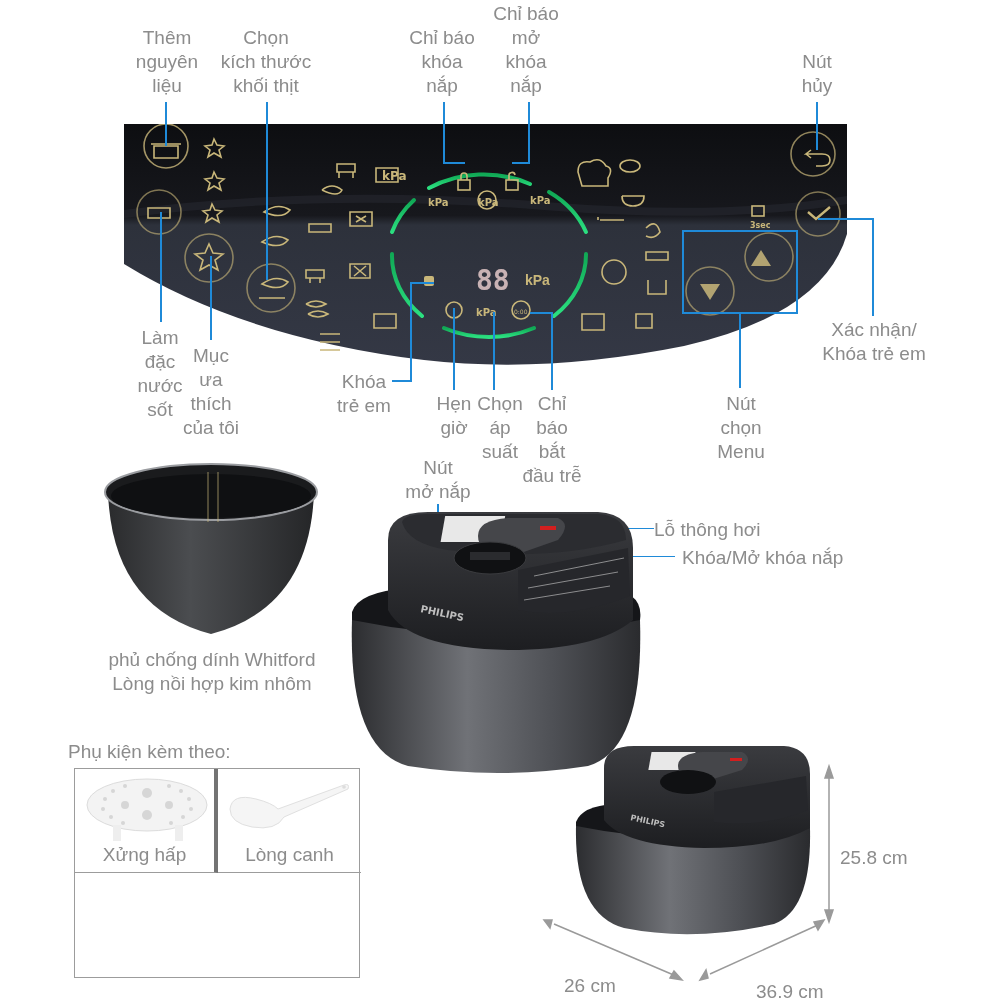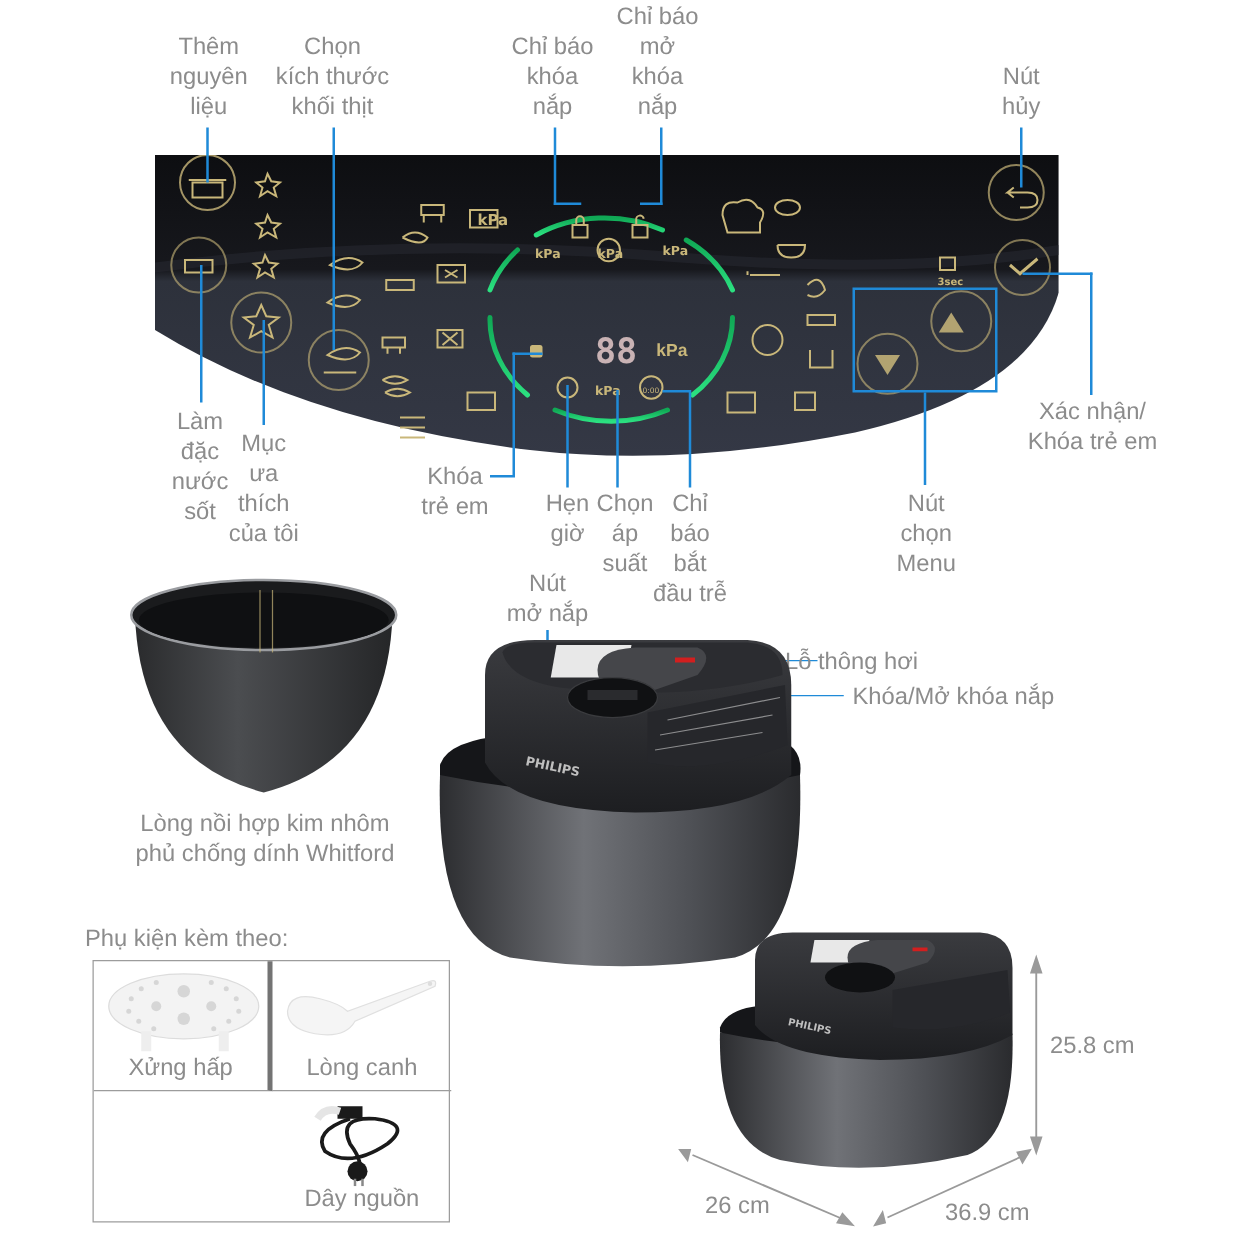--- a/index.html
+++ b/index.html
@@ -6,21 +6,21 @@
   html, body { width: 1000px; height: 1000px; background: #ffffff; overflow: hidden; }
   body { position: relative; font-family: "Liberation Sans", "DejaVu Sans", sans-serif; color: #8a8a8a; }
   .abs { position: absolute; }
   .lbl { position: absolute; font-size: 19px; line-height: 24px; text-align: center; color: #8c8c8c; white-space: nowrap; }
   .lbl-left { text-align: left; }
   .line { position: absolute; background: #1f8ad8; }
   svg { display: block; }
   .acc-grid { position: absolute; left: 74px; top: 768px; width: 286px; height: 210px; border: 1px solid #9c9c9c; }
   .acc-cell { position: absolute; width: 143px; height: 104px; border-right: 4px solid #737373; border-bottom: 1px solid #9c9c9c; }
   .acc-cell .cap { position: absolute; bottom: 6px; left: 0; right: 0; text-align: center; font-size: 19px; color: #8c8c8c; }
-  .dim { position: absolute; font-size: 19px; color: #8c8c8c; }
+  .dim { position: absolute; font-size: 19px; color: #8c8c8c; margin-top: 21px; }
 </style>
 </head>
 <body>
 
 <div class="abs" style="left:124px;top:124px;width:723px;height:250px;">
   <svg width="723" height="250" viewBox="0 0 723 250">
     <defs>
       <linearGradient id="pg" x1="0" y1="0" x2="0" y2="1">
         <stop offset="0" stop-color="#0d0e11"></stop>
         <stop offset="0.38" stop-color="#17181d"></stop>
@@ -222,43 +222,43 @@
     <div>Menu</div>
 </div>
 <div class="lbl" style="left:812px;top:318px;width:124px;">
   <div>Xác nhận/</div>
     <div>Khóa trẻ em</div>
 </div>
 <div class="lbl" style="left:396px;top:456px;width:84px;">
   <div>Nút</div>
     <div>mở nắp</div>
 </div>
-<div class="lbl lbl-left" style="left:628px;top:518px;">Lỗ thông hơi</div>
+<div class="lbl lbl-left" style="left:654px;top:518px;">Lỗ thông hơi</div>
 <div class="lbl lbl-left" style="left:682px;top:546px;">Khóa/Mở khóa nắp</div>
 
 <div class="abs" style="left:100px;top:458px;width:222px;height:180px;">
   <svg width="222" height="180" viewBox="0 0 222 180">
     <defs>
       <linearGradient id="potg" x1="0" y1="0" x2="1" y2="0">
         <stop offset="0" stop-color="#2a2b2d"></stop>
           <stop offset="0.4" stop-color="#4b4d50"></stop>
           <stop offset="1" stop-color="#252628"></stop>
       </linearGradient>
     </defs>
     <path d="M8,34 Q12,150 111,176 Q210,150 214,34 Z" fill="url(#potg)"></path>
     <ellipse cx="111" cy="34" rx="106" ry="28" fill="#1a1b1d" stroke="#9a9ca0" stroke-width="2"></ellipse>
     <ellipse cx="111" cy="38" rx="100" ry="22" fill="#0f1012"></ellipse>
     <g stroke="#c9b77a" stroke-width="1" fill="none" opacity="0.7">
       <path d="M108,14 v50 M118,14 v50"></path>
     </g>
   </svg>
 </div>
 <div class="lbl" style="left:70px;top:648px;width:284px;">
-  <div>Lòng nồi hợp kim nhôm</div>
-    <div>phủ chống dính Whitford</div>
+  <div>phủ chống dính Whitford</div>
+    <div>Lòng nồi hợp kim nhôm</div>
 </div>
 
 <div class="abs" style="left:348px;top:500px;width:300px;height:278px;">
   <svg width="300" height="278" viewBox="0 0 300 278">
     <defs>
       <linearGradient id="bodyg" x1="0" y1="0" x2="1" y2="0">
         <stop offset="0" stop-color="#2c2d30"></stop>
           <stop offset="0.4" stop-color="#707277"></stop>
           <stop offset="0.7" stop-color="#4e5055"></stop>
           <stop offset="1" stop-color="#2a2b2e"></stop>
@@ -344,23 +344,13 @@
     </svg>
     <div class="cap">Xửng hấp</div>
   </div>
   <div class="acc-cell" style="left:143px;top:0;border-right:none;">
     <svg class="abs" style="left:8px;top:10px" width="128" height="60" viewBox="0 0 128 60">
       <path d="M4,30 Q6,14 30,20 Q46,24 52,30 L118,6 Q124,4 122,10 L58,38 Q50,52 26,48 Q4,44 4,30 Z" fill="#f5f5f5" stroke="#e0e0e0"></path>
       <circle cx="118" cy="8" r="1.8" fill="#ddd"></circle>
     </svg>
     <div class="cap">Lòng canh</div>
   </div>
-  <div class="acc-cell" style="left:143px;top:104px;border-right:none;border-bottom:none;">
-    <svg class="abs" style="left:22px;top:2px" width="100" height="74" viewBox="0 0 100 74">
-      <path d="M30,10 h20 v10 h-20 z" fill="#1a1a1a"></path>
-      <path d="M40,20 Q10,30 20,46 Q40,60 70,40 Q90,24 60,20 Q30,18 40,40 Q52,56 46,64" fill="none" stroke="#1a1a1a" stroke-width="3"></path>
-      <path d="M14,20 Q20,10 32,14" fill="none" stroke="#e5e5e5" stroke-width="6"></path>
-      <circle cx="46" cy="62" r="8" fill="#1a1a1a"></circle>
-      <path d="M44,68 v6 M50,68 v6" stroke="#888" stroke-width="2"></path>
-    </svg>
-    <div class="cap">Dây nguồn</div>
-  </div>
 </div>
 
 </body></html>

